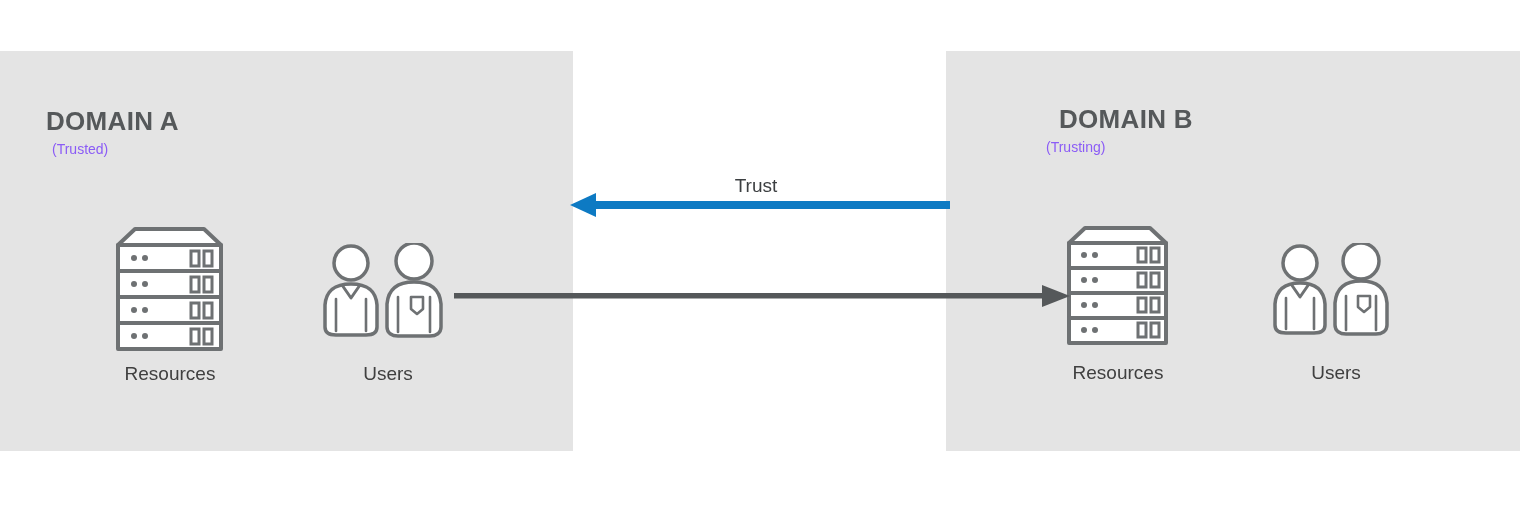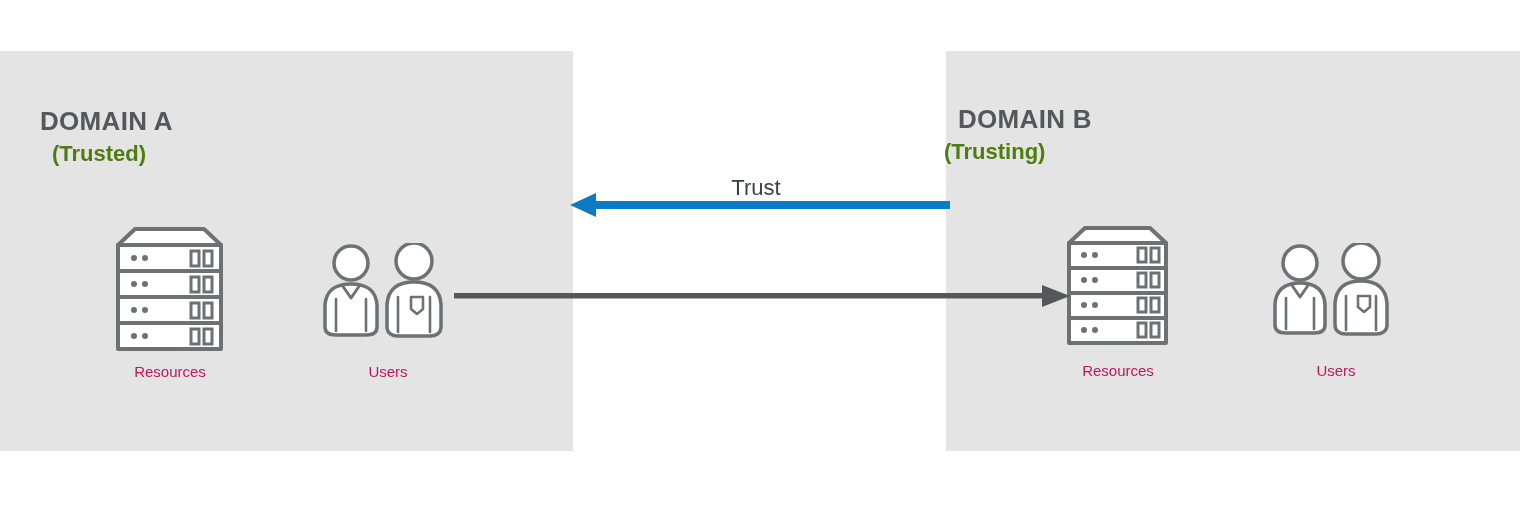--- a/index.html
+++ b/index.html
@@ -29,42 +29,42 @@
   .domain-title {
     position: absolute;
     font-size: 26px;
     font-weight: bold;
     color: #55585a;
     letter-spacing: 0.3px;
     white-space: nowrap;
   }
   .domain-sub {
     position: absolute;
-    font-size: 22px;
-    font-weight: bold;
-    color: #4d7c0f;
-    white-space: nowrap;
-  }
-  #title-a { left: 40px;  top: 106px; }
+    font-size: 14px;
+    font-weight: normal;
+    color: #8b5cf6;
+    white-space: nowrap;
+  }
+  #title-a { left: 46px;  top: 106px; }
   #sub-a   { left: 52px;  top: 141px; }
-  #title-b { left: 958px; top: 104px; }
-  #sub-b   { left: 944px; top: 139px; }
+  #title-b { left: 1059px; top: 104px; }
+  #sub-b   { left: 1046px; top: 139px; }
 
   .icon-wrap { position: absolute; }
   .caption {
     position: absolute;
-    font-size: 15px;
-    color: #be185d;
+    font-size: 19px;
+    color: #404040;
     text-align: center;
     white-space: nowrap;
   }
 
   .arrow-label {
     position: absolute;
-    font-size: 22px;
+    font-size: 19px;
     color: #3c3f41;
     text-align: center;
     white-space: nowrap;
   }
   #label-trust  { left: 658px; top: 175px; width: 196px; }
   #label-access { left: 658px; top: 270px; width: 196px; }
 
   .arrow-svg { position: absolute; }
 
   #watermark {

